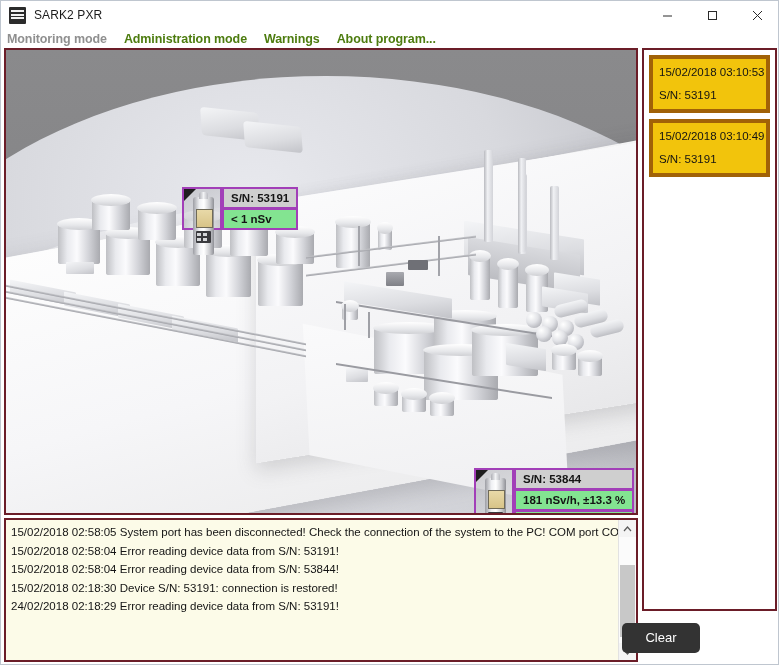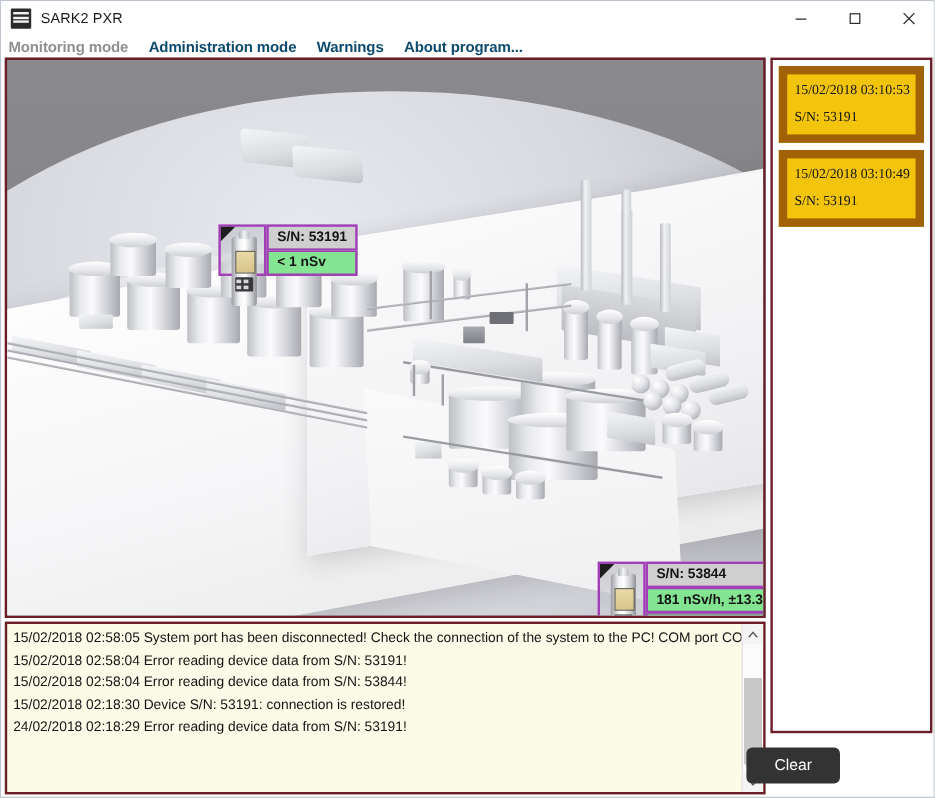--- a/index.html
+++ b/index.html
@@ -86,21 +86,21 @@
     height: 19px;
     background: #ffffff;
     display: flex;
     align-items: center;
     padding-left: 6px;
     box-sizing: border-box;
   }
   .menu-item {
     font-size: 12.5px;
     font-weight: bold;
-    color: #0c4a6e;
+    color: #4d7c0f;
     margin-right: 17px;
     white-space: nowrap;
     letter-spacing: -0.1px;
   }
   .menu-item.disabled { color: #8f8f8f; }
 
   
   .scene-panel {
     position: absolute;
     left: 3px;
@@ -354,22 +354,21 @@
     box-sizing: border-box;
     background: #ffffff;
     overflow: hidden;
     padding: 5px 5px 0 5px;
   }
   .warn-card {
     background: #f2c40c;
     margin-bottom: 6px;
     padding: 5px 6px 6px 6px;
     box-sizing: border-box;
-    border: 7px solid #a16207;
-    font-family: Liberation Serif, serif;
+    border: 4px solid #a16207;
   }
   .warn-time {
     font-size: 11.5px;
     color: #131313;
     line-height: 16px;
     white-space: nowrap;
   }
   .warn-sn {
     font-size: 11.5px;
     color: #131313;
@@ -525,21 +524,21 @@
             <div class="dev-screen"></div>
             <div class="dev-keys"></div>
           </div>
         </div>
         <div class="callout-rows">
           <div class="c-row sn">S/N: 53191</div>
           <div class="c-row dose">&lt; 1 nSv</div>
         </div>
       </div>
 
-      <div class="callout" style="left:492px; top:418px;">
+      <div class="callout" style="left:468px; top:418px;">
         <div class="callout-dev">
           <div class="dev-body">
             <div class="dev-screen"></div>
             <div class="dev-keys"></div>
           </div>
         </div>
         <div class="callout-rows">
           <div class="c-row sn">S/N: 53844</div>
           <div class="c-row rate">181 nSv/h, ±13.3 %</div>
           <div class="c-row dose">&lt; 1 nSv</div>

